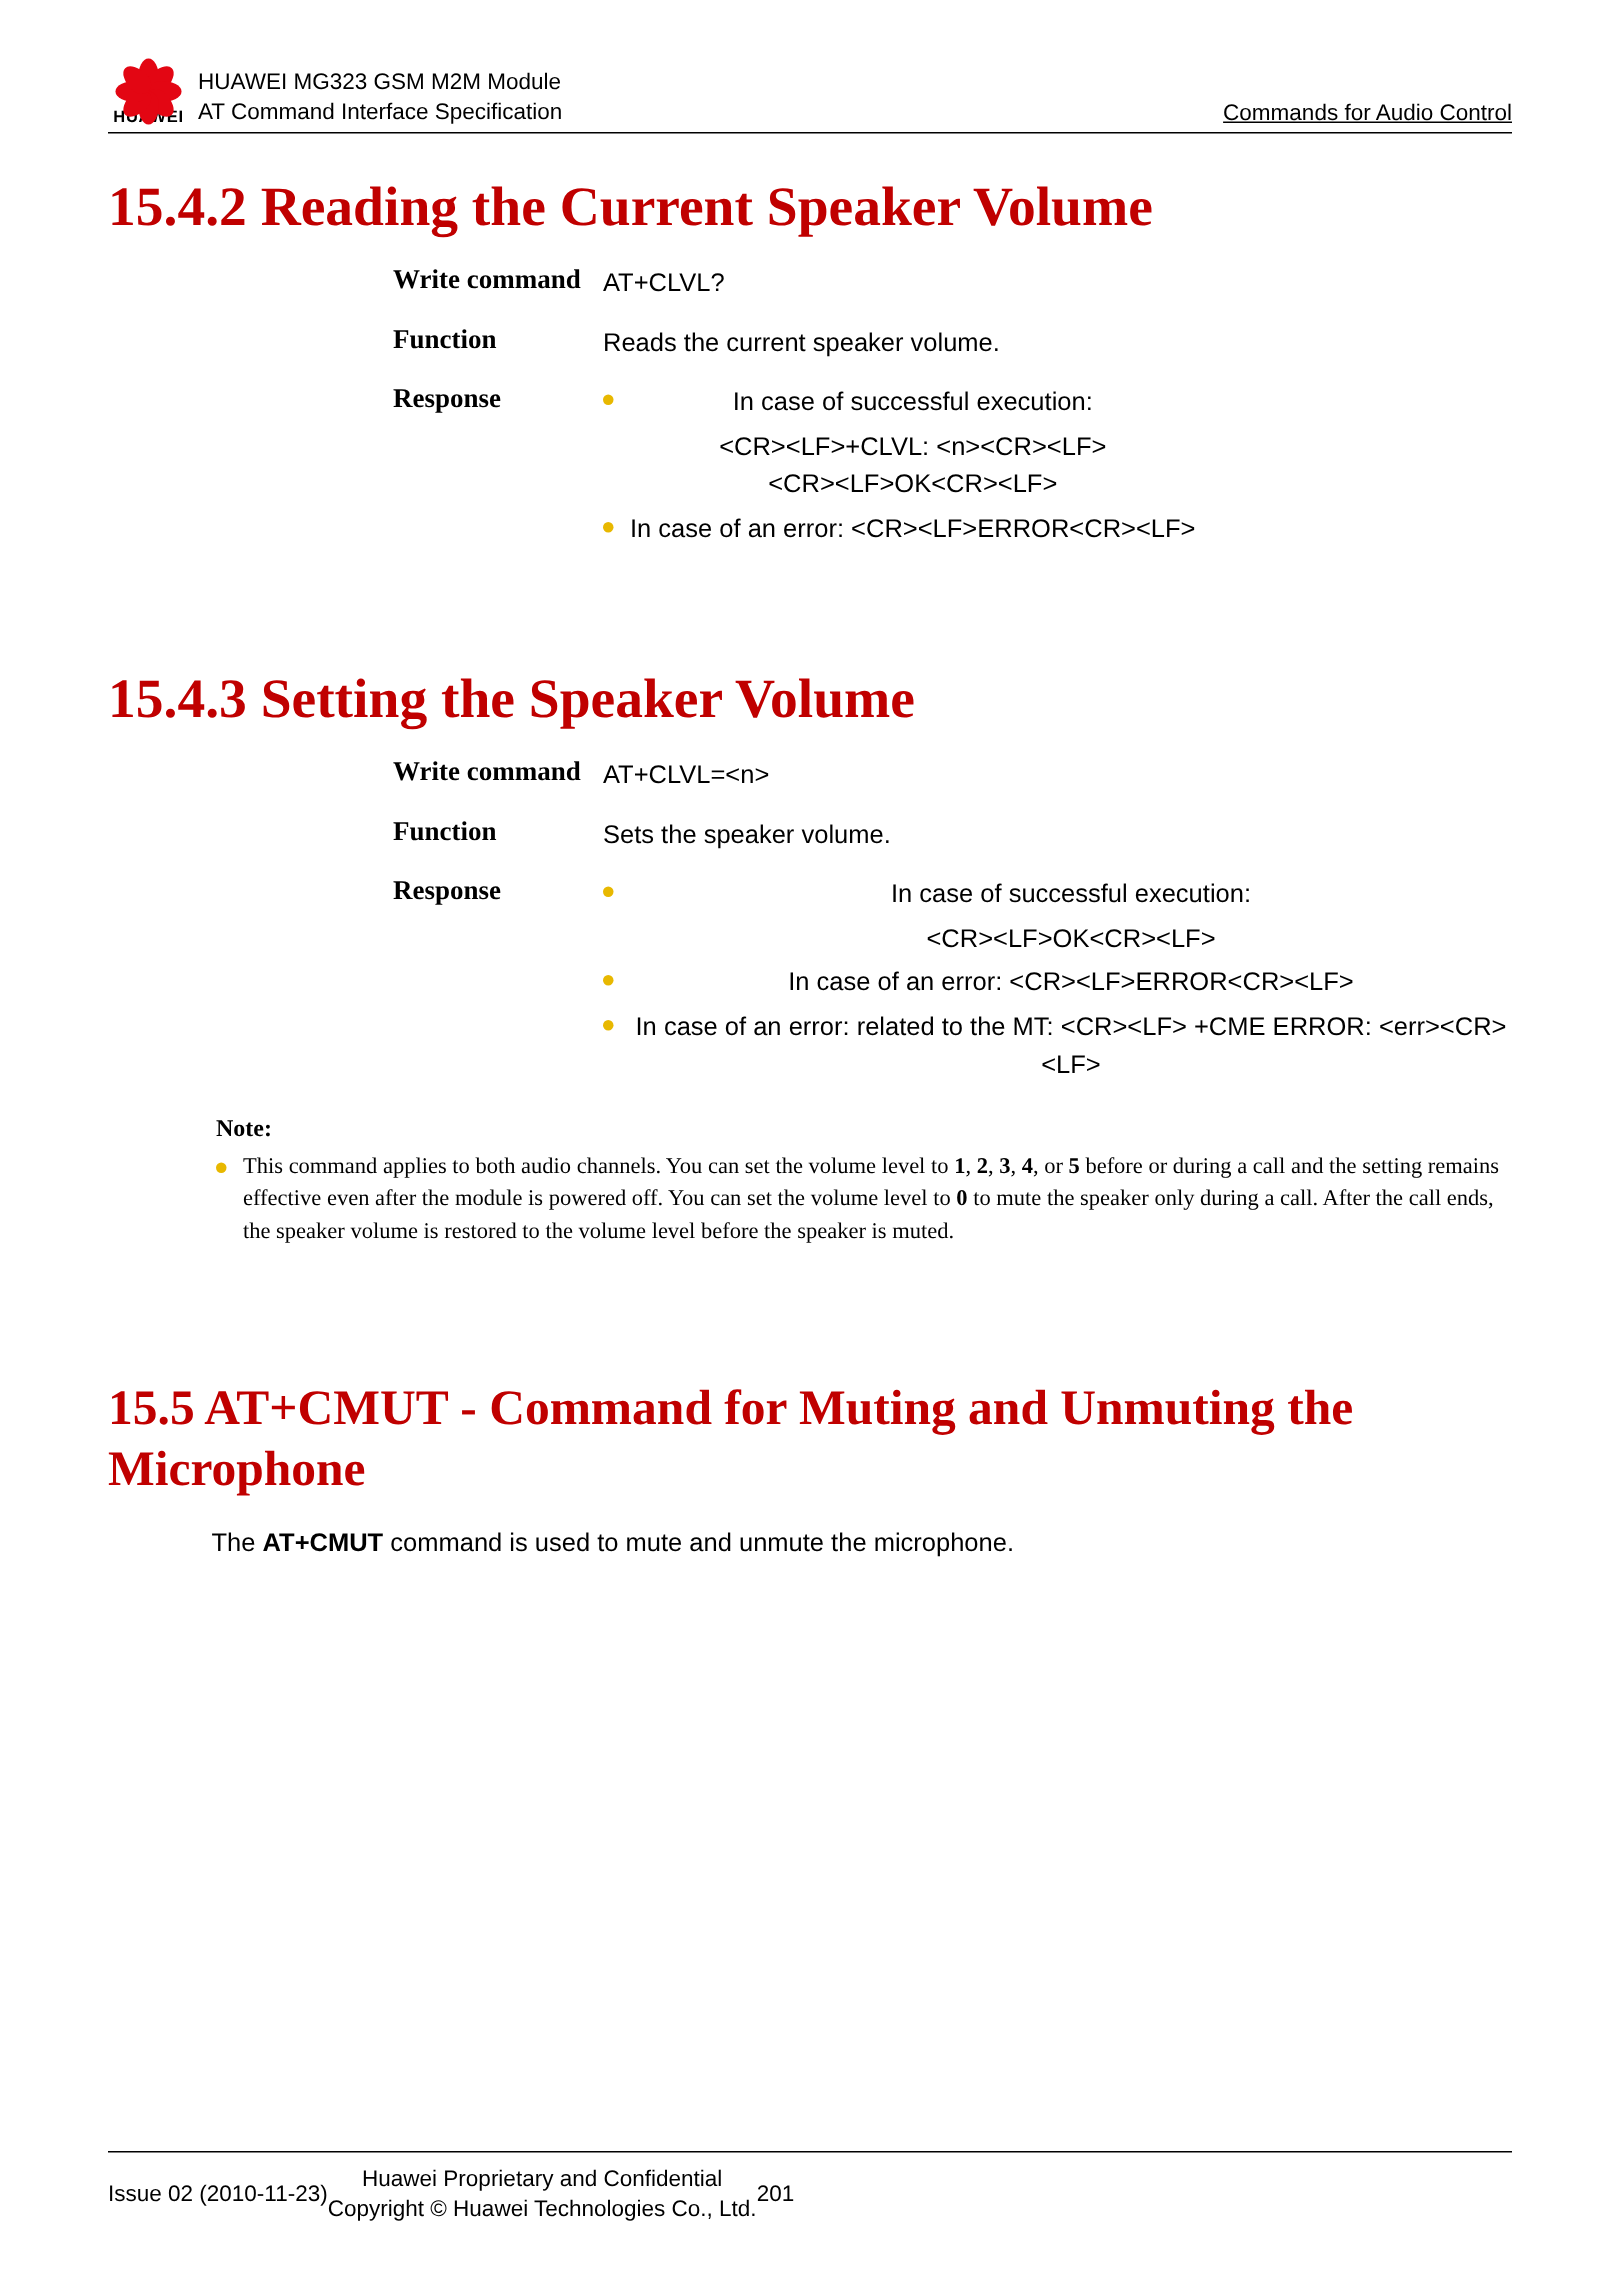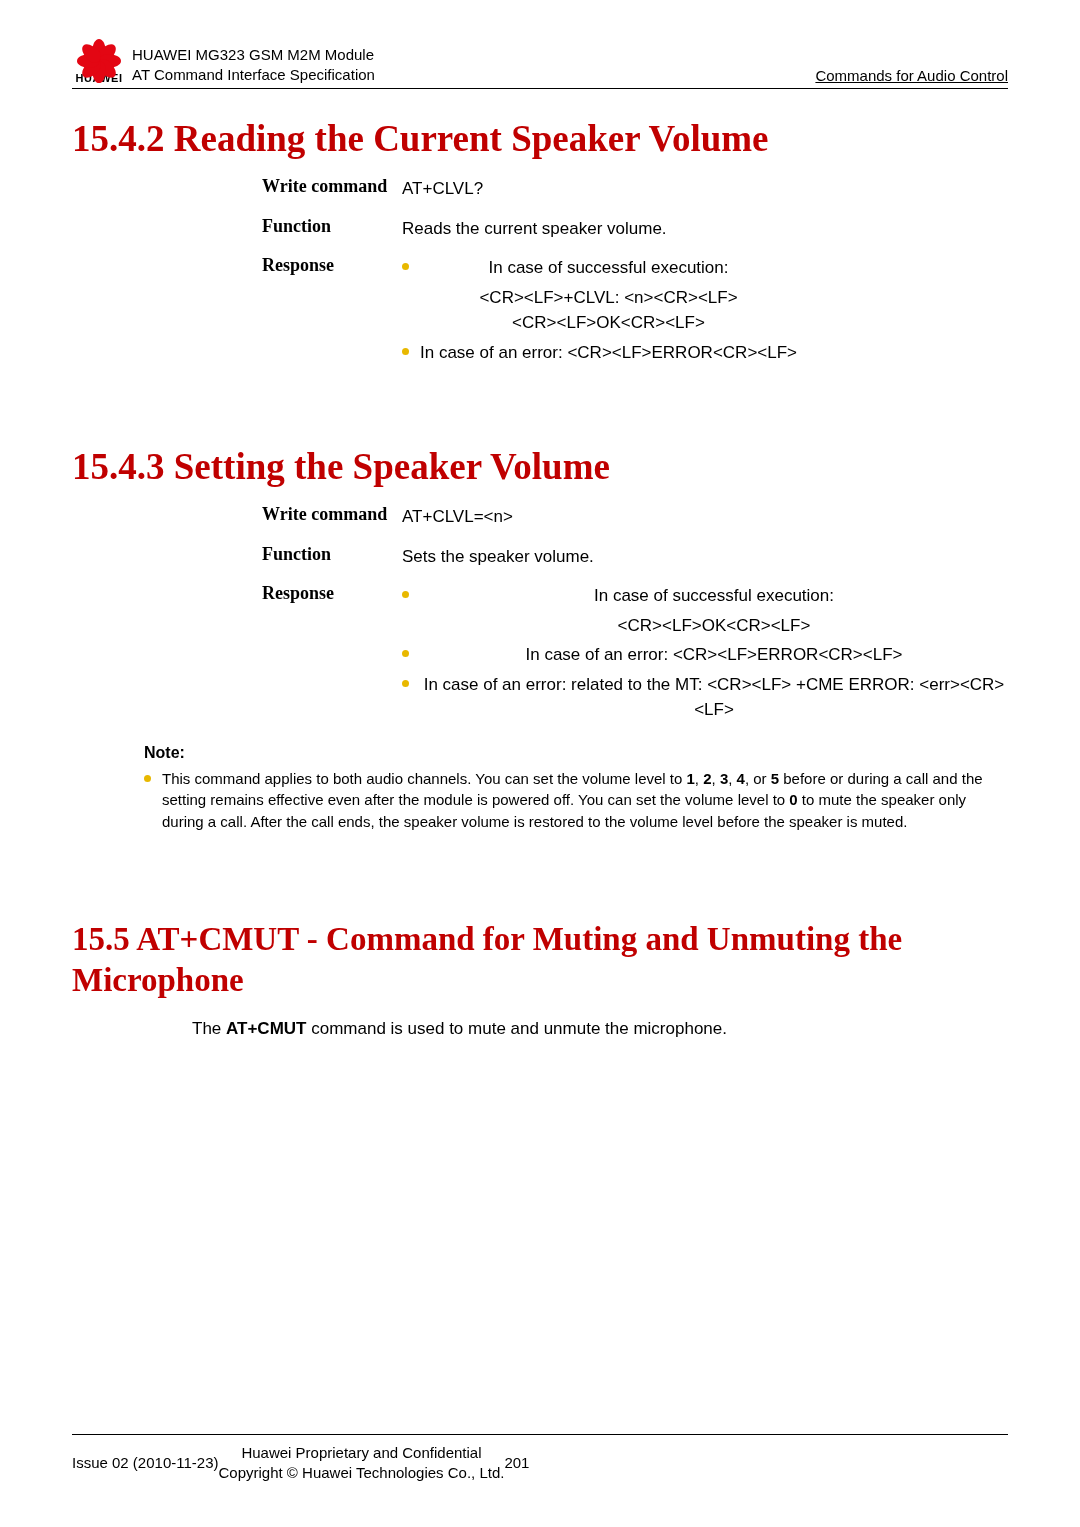--- a/index.html
+++ b/index.html
@@ -60,28 +60,28 @@
     font-family:"Book Antiqua", Palatino, serif;
     font-weight:bold; font-size:18px;
   }
   .val { font-size:17px; line-height:1.5; }
   .bullet-list { list-style:none; padding:0; margin:0;text-align:center; }
   .bullet-list li { position:relative; padding-left:18px; margin-bottom:4px; }
   .bullet-list li::before {
     content:""; position:absolute; left:0; top:8px;
     width:7px; height:7px; background:#e8b800; border-radius:50%;
   }
-  .note-block { margin-left:72px; margin-top:6px; font-size:15px; line-height:1.45; }
+  .note-block { margin-left:72px; margin-top:6px; font-size:15px; line-height:1.45;font-family:Liberation Serif, serif; }
   .note-title { font-weight:bold; margin-bottom:4px; font-size:16px;}
   .note-item { position:relative; padding-left:18px; }
   .note-item::before {
     content:""; position:absolute; left:0; top:7px;
     width:7px; height:7px; background:#e8b800; border-radius:50%;
   }
-  .body-para { margin-left:120px; font-size:17px; }
+  .body-para { margin-left:69px; font-size:17px; }
   .footer {
     position:absolute; left:72px; right:72px; bottom:44px;
     border-top:1px solid #000; padding-top:8px;
     display:flex; align-items:center;
     font-size:15px;
   }
   .footer-center { text-align:center; line-height:1.35; }
   .section-gap-sm { height:34px; }
   .section-gap-lg { height:86px; }
 </style>

